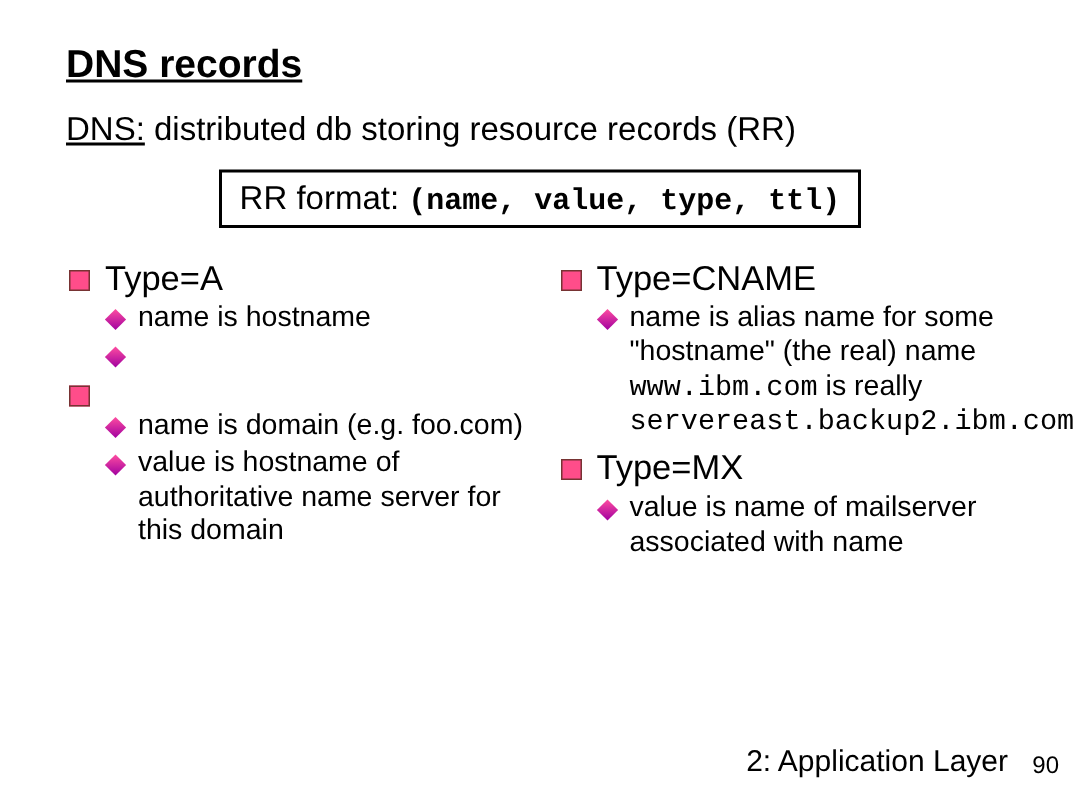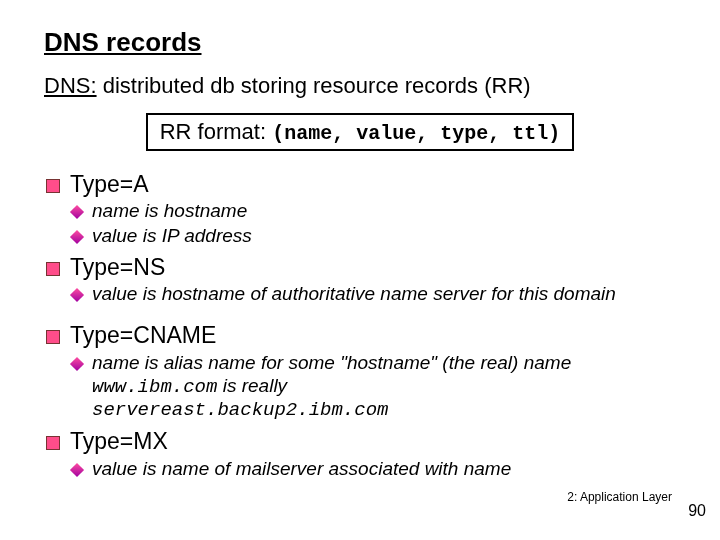--- a/index.html
+++ b/index.html
@@ -42,22 +42,22 @@
     white-space: nowrap;
     text-align: center;
   }
   .rrformat .mono {
     font-family: "Courier New", Courier, monospace;
     font-size: 20px;
     font-weight: bold;
   }
   .columns {
     display: flex;
-    flex-direction: column;
-    gap: 8px;
+    flex-direction: row;
+    gap: 18px;
   }
   .col { flex: 1; }
   .col.left  { flex: 0 0 49%; }
   .col.right { flex: 0 0 51%; }
 
   .l1 {
     display: flex;
     align-items: flex-start;
     margin: 6px 0 2px 0;
     font-size: 23px;
@@ -70,38 +70,37 @@
     margin: 8px 10px 0 2px;
     flex: none;
   }
   .l1 .txt { line-height: 1.2; }
 
   .l2 {
     display: flex;
     align-items: flex-start;
     margin: 2px 0 2px 28px;
     font-size: 19px;
-    font-style: italic;
   }
   .l2 .dia {
     width: 10px;
     height: 10px;
     transform: rotate(45deg);
     background: linear-gradient(135deg, #ff4da0 0%, #a000a0 100%);
     margin: 7px 10px 0 0;
     flex: none;
   }
   .l2 .txt { line-height: 1.2; }
 
   .mono2 { font-family: "Courier New", Courier, monospace; }
   .footer {
     position: absolute;
     right: 48px;
-    bottom: 36px;
-    font-size: 12px;
+    bottom: 20px;
+    font-size: 20px;
   }
   .pagenum {
     position: absolute;
     right: 14px;
     bottom: 20px;
     font-size: 16px;
   }
 </style>
 </head>
 <body>
@@ -127,26 +126,28 @@
       <div class="l1">
         <span class="sqbullet"></span>
         <span class="txt">Type=A</span>
       </div>
       <div class="l2">
         <span class="dia"></span>
         <span class="txt">name is hostname</span>
       </div>
       <div class="l2">
         <span class="dia"></span>
-        <span class="txt">value is IP address</span>
       </div>
 
       <div class="l1">
         <span class="sqbullet"></span>
-        <span class="txt">Type=NS</span>
+      </div>
+      <div class="l2">
+        <span class="dia"></span>
+        <span class="txt">name is domain (e.g. foo.com)</span>
       </div>
       <div class="l2">
         <span class="dia"></span>
         <span class="txt">value is hostname of authoritative name server for this domain</span>
       </div>
 
     </div>
 
     <div class="col right">
 

